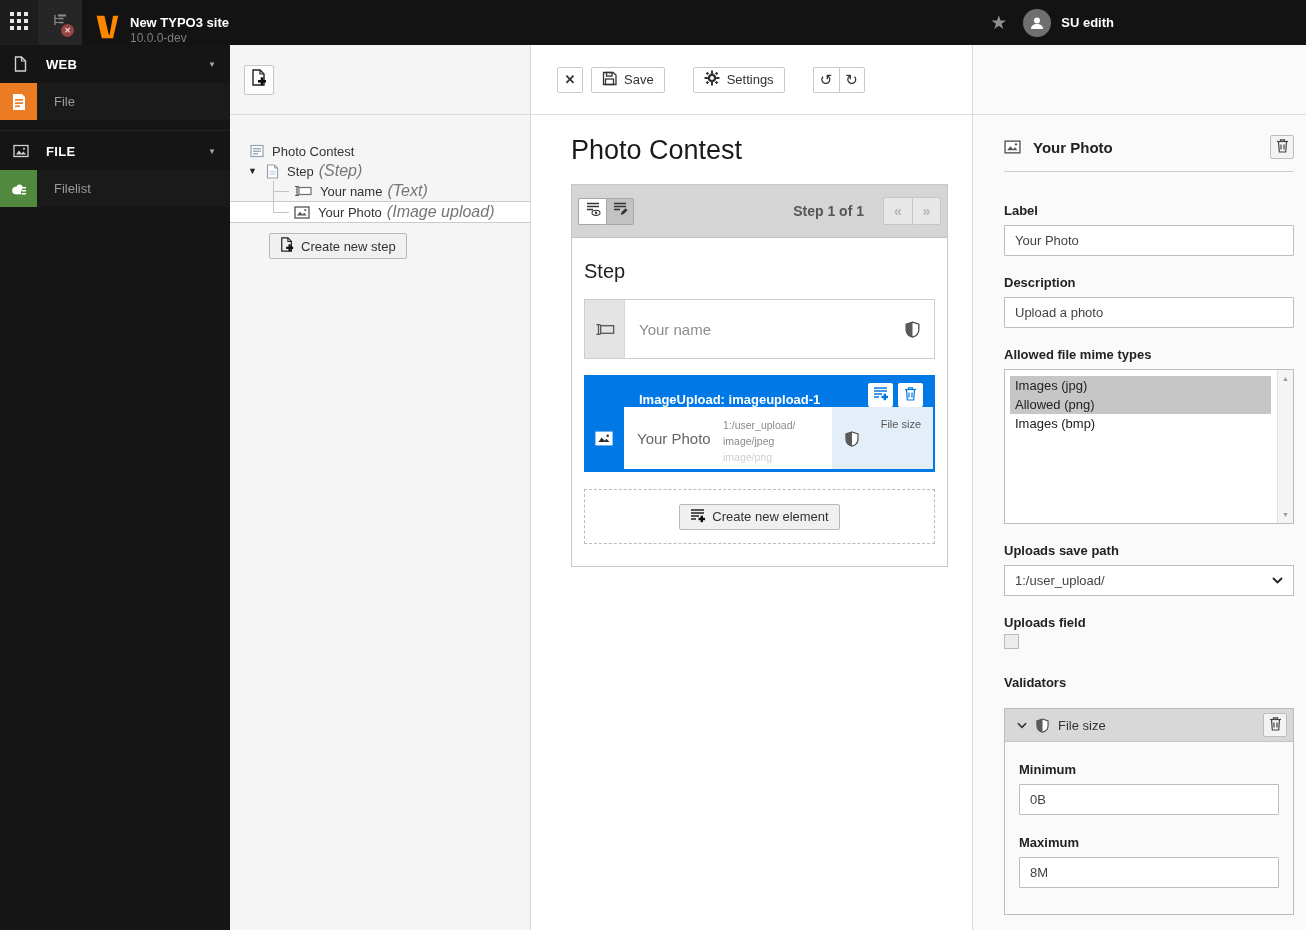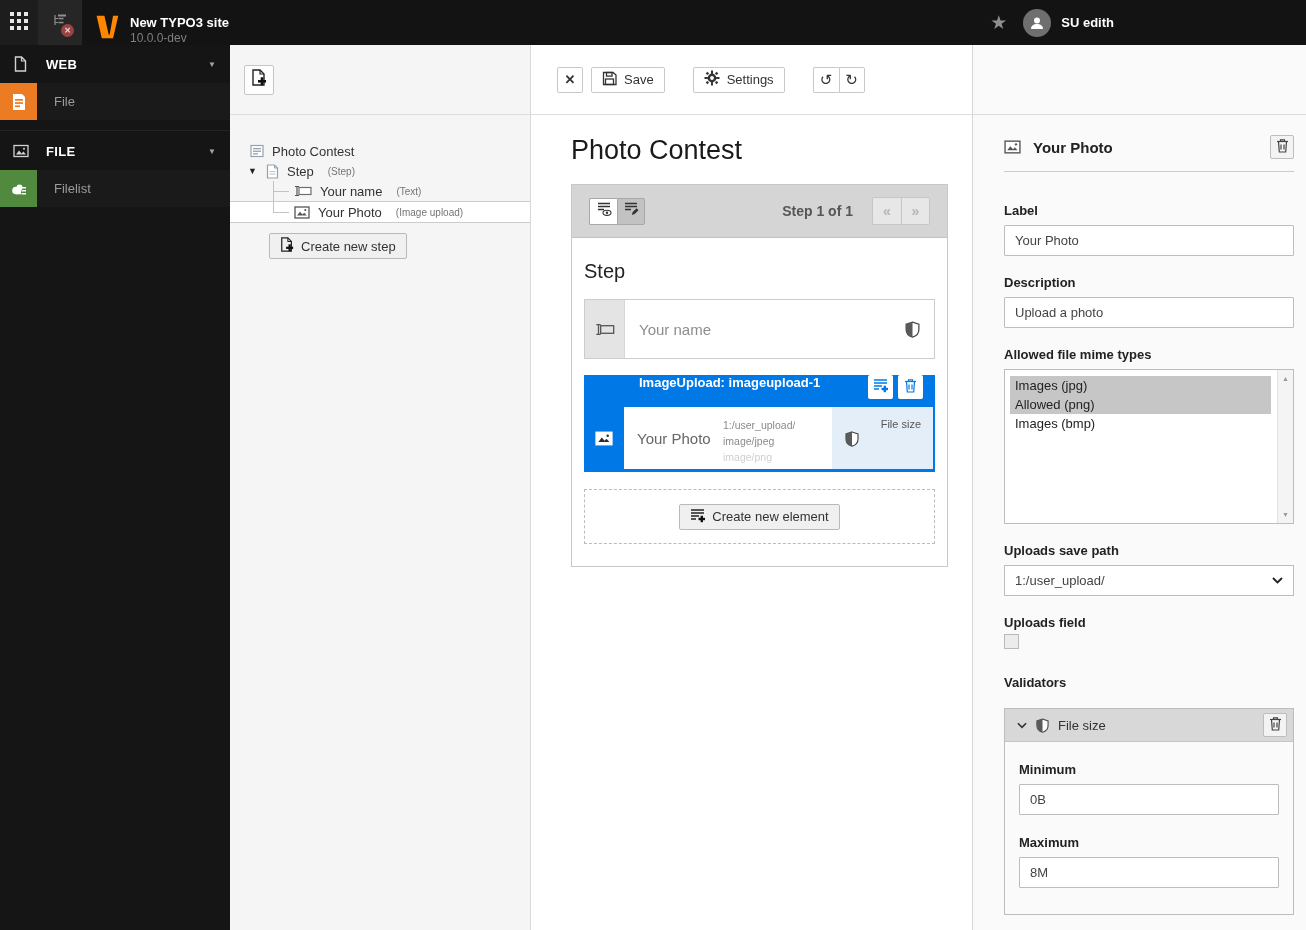--- a/index.html
+++ b/index.html
@@ -56,21 +56,21 @@
              display:flex; align-items:center; justify-content:center; cursor:pointer; }
   .tree { position:relative; margin-top:26px; font-size:13px; color:#333; }
   .tree-row { height:20px; display:flex; align-items:center; cursor:pointer; white-space:nowrap; }
   .tr-root { padding-left:20px; }
   .tr-step { padding-left:18px; }
   .tr-child { padding-left:43px; }
   .tree-caret { width:12px; font-size:9px; color:#222; flex:none; }
   .tr-step .ticon { margin-left:6px; }
   .ticon { display:flex; margin-right:8px; flex:none; }
   .stub { width:16px; height:1px; background:#c3c3c3; margin-right:5px; flex:none; }
-  .type-hint { font-size:10px; color:#757575; margin-left:14px; }
+  .type-hint { font-size:16px; color:#757575; margin-left:5px;font-style:italic; }
   .tree-row.selected { background:#fff; border-top:1px solid #ccc; border-bottom:1px solid #ccc; height:22px; }
   .vline { position:absolute; left:43px; top:40px; height:32px; width:1px; background:#c3c3c3; }
   .create-step { margin:10px 0 0 39px; }
 
   .btn { display:inline-flex; align-items:center; gap:7px; height:26px; padding:0 10px;
          background:#fff; border:1px solid #c9c9c9; border-radius:2px; font-size:13px; color:#333;
          cursor:pointer; font-family:inherit; white-space:nowrap; }
   .btn-gray { background:#f0f0f0; border-color:#b9b9b9; }
 
   
@@ -81,21 +81,21 @@
   .st-settings { margin-left:28px; }
   .undo-group { margin-left:28px; display:flex; }
   .undo-group .btn { width:26px; padding:0; justify-content:center; font-size:15px; }
   .undo-group .btn:first-child { border-right:none; border-radius:2px 0 0 2px; }
   .undo-group .btn:last-child { border-radius:0 2px 2px 0; }
 
   .stage-scroll { padding:0 24px; }
   .stage-title { font-size:27px; font-weight:300; color:#1a1a1a; margin:20px 0 18px 16px; }
   .stage-box { border:1px solid #c8c8c8; margin-left:16px; background:#fff; }
   .stage-header { height:53px; background:#d5d5d5; border-bottom:1px solid #c2c2c2;
-                  display:flex; align-items:center; padding:0 17px; }
+                  display:flex; align-items:center; padding:0 6px; }
   .toggle-group { display:flex; }
   .tgl { width:28px; height:27px; display:flex; align-items:center; justify-content:center;
          border:1px solid #a8a8a8; background:#fff; cursor:pointer; }
   .tgl:first-child { border-radius:2px 0 0 2px; border-right:none; }
   .tgl:last-child { border-radius:0 2px 2px 0; }
   .tgl.pressed { background:#c2c2c2; }
   .paginator { margin-left:auto; display:flex; align-items:center; gap:19px; }
   .pag-label { font-weight:bold; font-size:14px; color:#565656; }
   .pag-group { display:flex; }
   .pagbtn { width:29px; height:28px; background:#e7e7e7; border:1px solid #c6c6c6;
@@ -106,21 +106,21 @@
 
   .stage-body { padding:14px 12px 22px; }
   .step-heading { font-size:20px; font-weight:400; color:#222; margin:8px 0 16px 0; }
   .form-el { display:flex; border:1px solid #ccc; height:60px; background:#fff; cursor:pointer; }
   .el-icon-cell { width:40px; flex:none; background:#e4e4e4; border-right:1px solid #d7d7d7;
                   display:flex; align-items:center; justify-content:center; color:#555; }
   .el-body { flex:1; display:flex; align-items:center; padding:0 14px; color:#8d8d8d; font-size:15px; }
   .el-shield { margin-left:auto; display:flex; }
 
   .selected-el { margin-top:16px; background:#0078e6; padding:0 2px 3px 0; cursor:pointer; }
-  .sel-header { height:32px; display:flex; align-items:flex-start; color:#fff; font-weight:bold;
+  .sel-header { height:32px; display:flex; align-items:flex-end; color:#fff; font-weight:bold;
                 font-size:13px; padding-left:55px; }
   .sel-actions { margin-left:auto; display:flex; gap:5px; padding-right:10px; }
   .sel-abtn { width:25px; height:24px; background:#fff; border-radius:2px; color:#0078e6;
               display:flex; align-items:center; justify-content:center; cursor:pointer; }
   .sel-body { display:flex; height:62px; }
   .sel-icon-cell { width:40px; flex:none; display:flex; align-items:center; justify-content:center; color:#fff; }
   .sel-content { flex:1; background:#fff; display:flex; align-items:center; padding-left:13px; overflow:hidden; }
   .sel-label { font-size:15px; color:#666; width:86px; flex:none; }
   .sel-meta { font-size:10.5px; color:#8a8a8a; line-height:16px; padding-top:10px; height:62px; overflow:hidden; }
   .sel-meta .fade { color:#cfcfcf; }

